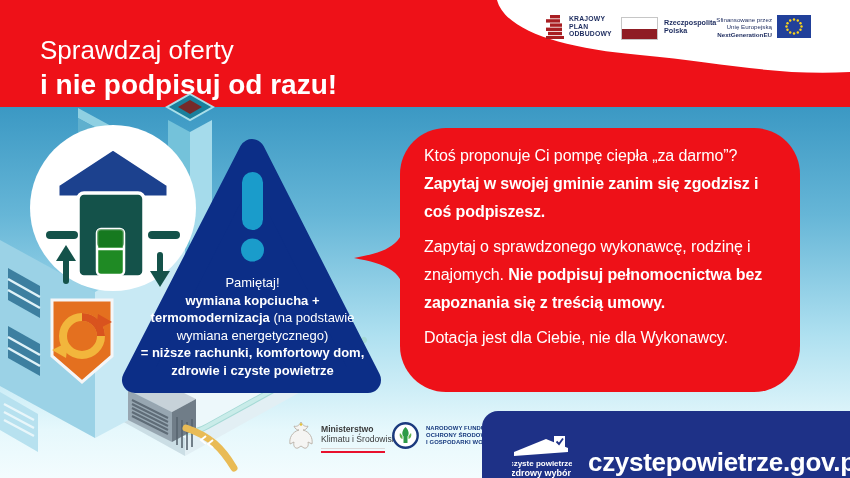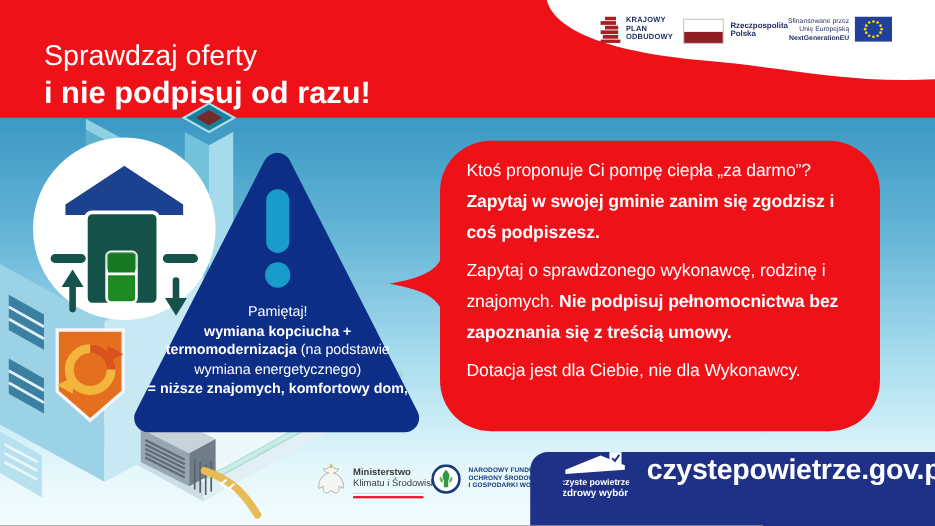--- a/index.html
+++ b/index.html
@@ -54,21 +54,21 @@
   .ministry{left:288px;top:420px;z-index:4;display:flex;gap:7px;align-items:flex-start;}
   .ministry .txt{font-size:8.6px;color:#3A3A3A;line-height:10px;padding-top:4px;}
   .ministry .txt .b{font-weight:700;}
   .ministry .underline{margin-top:4px;width:64px;height:5px;border-top:1px solid #D9D9D9;box-sizing:border-box;}
   .ministry .underline .red{width:100%;height:2.6px;margin-top:1.6px;background:#E8112D;}
   .nfos{left:392px;top:422px;z-index:4;display:flex;gap:7px;align-items:center;}
   .nfos .txt{font-size:5.9px;font-weight:700;color:#16397E;line-height:7px;letter-spacing:.1px;}
 
   
   .navybox{left:482px;top:411px;width:368px;height:67px;background:#1E3187;border-radius:16px 0 0 0;z-index:4;
-           display:flex;align-items:flex-start;padding-left:30px;box-sizing:border-box;gap:16px;}
+           display:flex;align-items:flex-end;padding-left:30px;box-sizing:border-box;gap:16px;}
   .czyste-logo{flex:0 0 auto;}
   .site-url{color:#fff;font-size:26px;font-weight:700;letter-spacing:-0.3px;}
 </style>
 </head>
 <body>
 
 <div class="stage">
 
   <svg class="abs illu" width="400" height="388" viewBox="0 90 400 388">
 
@@ -200,21 +200,22 @@
   <svg class="abs triangle" width="310" height="276" viewBox="0 0 310 276">
     <polygon points="152,24 35,252 268,252" fill="#0C2E87" stroke="#0C2E87" stroke-width="26" stroke-linejoin="round"></polygon>
     <rect x="142" y="44" width="21" height="58" rx="10.5" fill="#1A9CCB"></rect>
     <circle cx="152.5" cy="122" r="11.5" fill="#1A9CCB"></circle>
   </svg>
   <div class="abs tri-text">
     <div>Pamiętaj!</div>
     <div class="b">wymiana kopciucha +</div>
     <div><span class="b">termomodernizacja</span><span> (na podstawie</span></div>
     <div>wymiana energetycznego)</div>
-    <div class="b">= niższe znajomych, komfortowy dom,</div>
+    <div class="b">= niższe rachunki, komfortowy dom,</div>
+    <div class="b">zdrowie i czyste powietrze</div>
   </div>
 
   <svg class="abs bubble-tail" width="62" height="92" viewBox="0 0 62 92">
     <path d="M 62,0 C 62,34 42,40 10,46 C 42,52 62,58 62,92 Z" fill="#EE1118"></path>
   </svg>
   <div class="abs bubble"></div>
   <div class="abs bubble-text">
     <p>
       <span class="blk">Ktoś proponuje Ci pompę ciepła „za darmo”?</span>
       <strong class="blk">Zapytaj w swojej gminie zanim się zgodzisz i coś podpiszesz.</strong>

